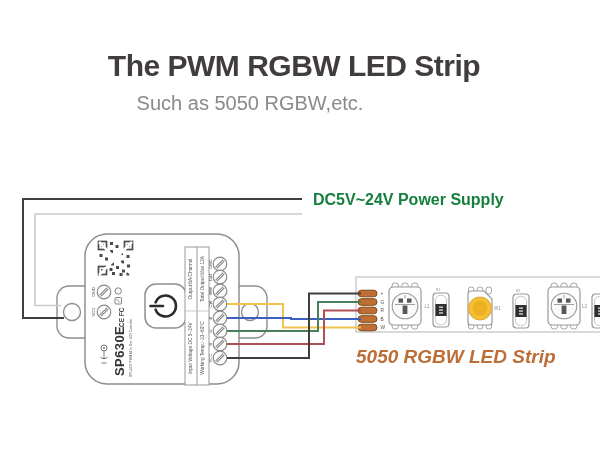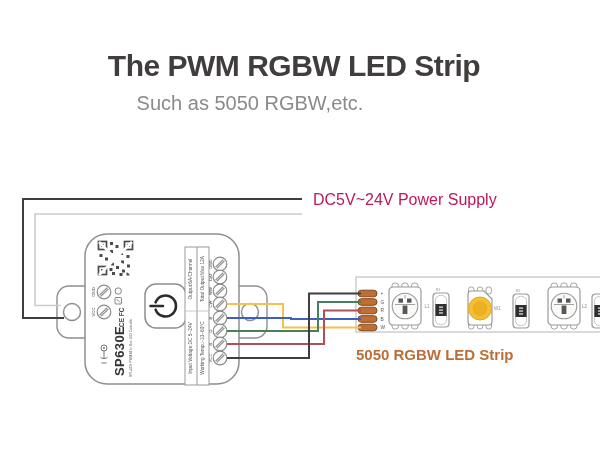--- a/index.html
+++ b/index.html
@@ -2,24 +2,24 @@
 <html><head>
 <meta charset="utf-8">
 <style>
   html,body{margin:0;padding:0;background:#fff;}
   .canvas{position:relative;width:600px;height:450px;background:#ffffff;overflow:hidden;
           font-family:"Liberation Sans", sans-serif;}
   .page-title{position:absolute;left:0;top:49px;width:540px;text-align:center;
               font-size:30px;font-weight:700;letter-spacing:-0.5px;color:#413d3c;margin-left:24px;}
   .page-subtitle{position:absolute;left:0;top:92px;width:500px;text-align:center;
               font-size:20px;font-weight:400;color:#8a8a8a;}
-  .ps-label{position:absolute;left:313px;top:189px;font-size:16px;font-weight:400;
-            color:#be185d;line-height:22px;}
-  .strip-label{position:absolute;left:356px;top:346px;font-size:15px;font-weight:600;
-            color:#bc6e36;}
+  .ps-label{position:absolute;left:313px;top:189px;font-size:16px;font-weight:700;
+            color:#15803d;line-height:22px;}
+  .strip-label{position:absolute;left:356px;top:346px;font-size:19px;font-weight:600;
+            color:#bc6e36;font-style:italic;}
   svg{position:absolute;left:0;top:0;}
   svg text{font-family:"Liberation Sans", sans-serif;}
   .outline{fill:#ffffff;stroke:#8e8e8e;stroke-width:1.4;}
 </style>
 </head>
 <body>
 
 <div class="canvas">
 
   <svg width="600" height="450" viewBox="0 0 600 450">

